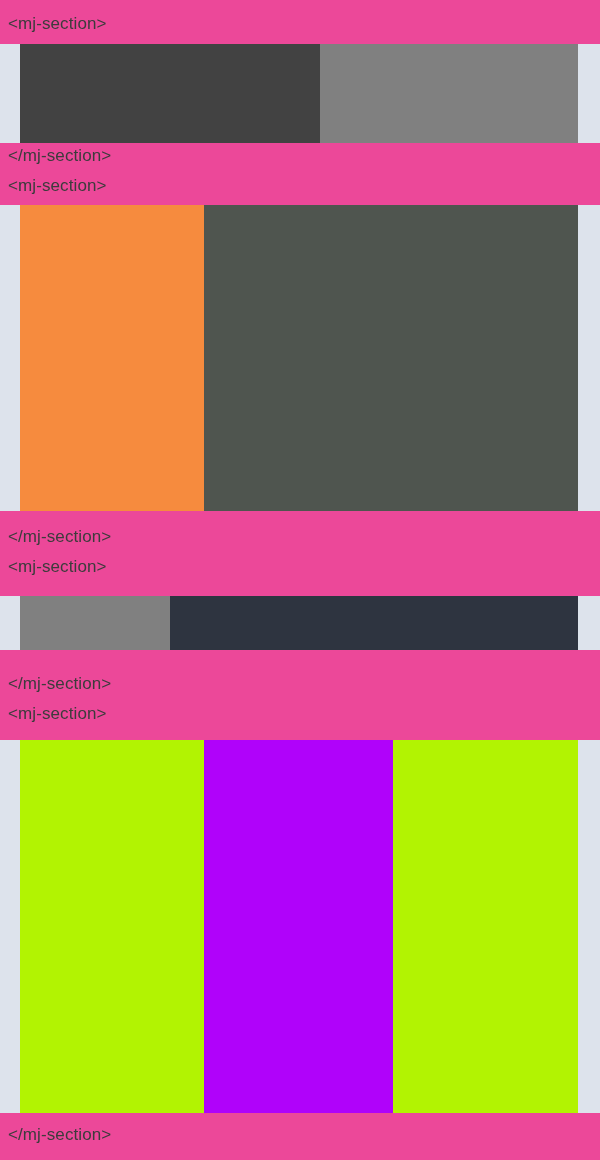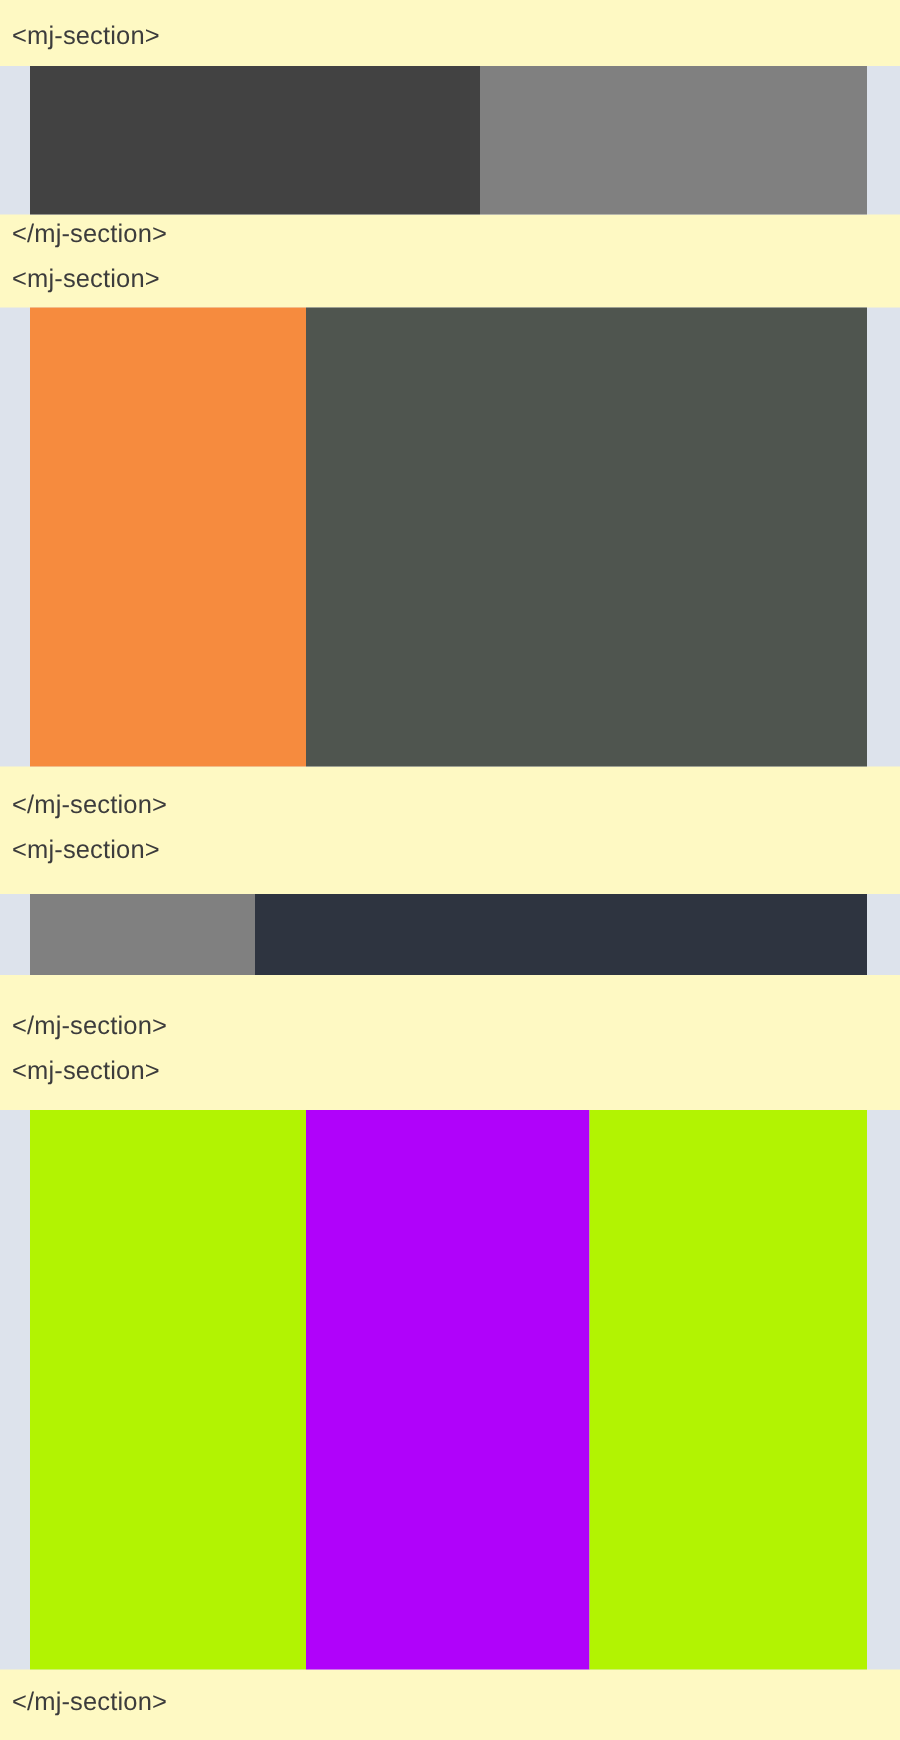--- a/index.html
+++ b/index.html
@@ -56,21 +56,21 @@
   }
 
   .col {
     height: 100%;
     flex: 0 0 auto;
   }
 </style>
 </head>
 <body>
 
-<div class="page" style="background: #fef9c3;">
+<div class="page" style="background: #ec4899;">
 
 <div class="section-band" style="top: 44px; height: 99px; background: rgb(221, 227, 236);">
       <div class="section-inner">
         <div class="col" title="#424242" style="background: rgb(66, 66, 66); width: 300px;"></div>
         <div class="col" title="#808080" style="background: rgb(128, 128, 128); width: 258px;"></div>
       </div>
     </div>
     <div class="section-band" style="top: 205px; height: 306px; background: rgb(221, 227, 236);">
       <div class="section-inner">
         <div class="col" title="#f68b3e" style="background: rgb(246, 139, 62); width: 184px;"></div>

